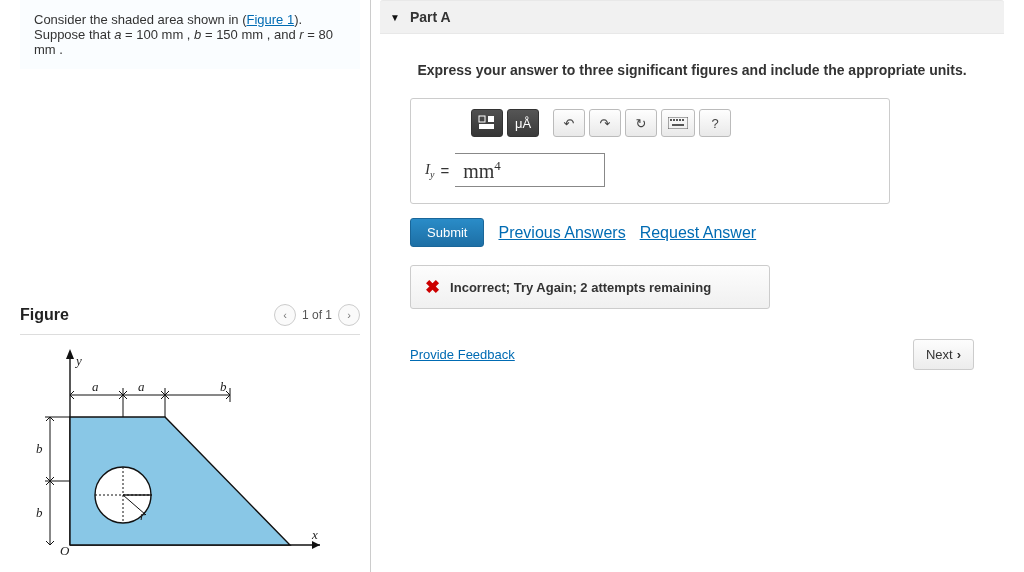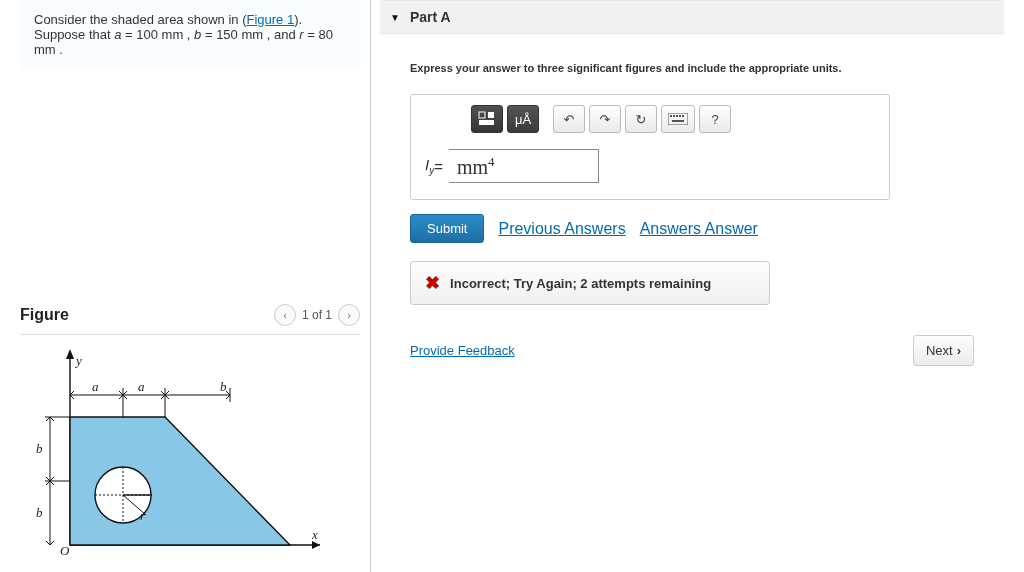--- a/index.html
+++ b/index.html
@@ -88,21 +88,21 @@
     border-radius: 3px 3px 0 0;
   }
   .part-hdr .tri {
     color: #111;
     font-size: 10px;
   }
   .part-hdr h4 { margin: 0; font-size: 14px; font-weight: bold; }
   .part-body {
     padding: 18px 30px;
   }
-  .instr2 { font-weight: bold; margin: 10px 0 20px 0; font-size: 11px; }
+  .instr2 { font-weight: bold; margin: 10px 0 20px 0; font-size: 14px; text-align: center; }
   .answer-box {
     border: 1px solid #ccc;
     border-radius: 3px;
     width: 480px;
     padding: 0 0 14px 0;
   }
   .toolbar {
     display: flex;
     align-items: center;
     gap: 0;
@@ -130,23 +130,24 @@
     color: #fff;
     border-color: #333;
   }
   .answer-row {
     display: flex;
     align-items: center;
     padding: 8px 14px 2px 14px;
     gap: 0;
   }
   .iy-label {
-    font-family: Liberation Sans, sans-serif;
+    font-family: Liberation Serif, serif;
     font-style: italic;
     font-size: 15px;
+    margin-right: 6px;
   }
   .iy-label sub { font-size: 10px; font-style: italic; }
   .eq { margin-right: 6px; font-size: 15px; }
   .val-in {
     border: 1px solid #0077c8;
     height: 34px;
     width: 160px;
     padding: 2px 8px;
     font-family: 'Times New Roman', serif;
     font-size: 20px;
@@ -340,21 +341,21 @@
           <span class="eq">=</span>
           <div class="unit-in">
               <span id="unit-html">mm<sup style="font-size:13px">4</sup></span>
             </div>
         </div>
       </div>
 
       <div class="actions">
         <button class="submit-btn">Submit</button>
         <a class="link">Previous Answers</a>
-        <a class="link">Answers Answer</a>
+        <a class="link">Request Answer</a>
       </div>
 
       <div class="feedback-box">
         <span class="x">✖</span>
         <span>Incorrect; Try Again; 2 attempts remaining</span>
       </div>
 
       <div class="bottom-row">
         <a class="link" style="font-size:13px">Provide Feedback</a>
         <div class="next-btn">

